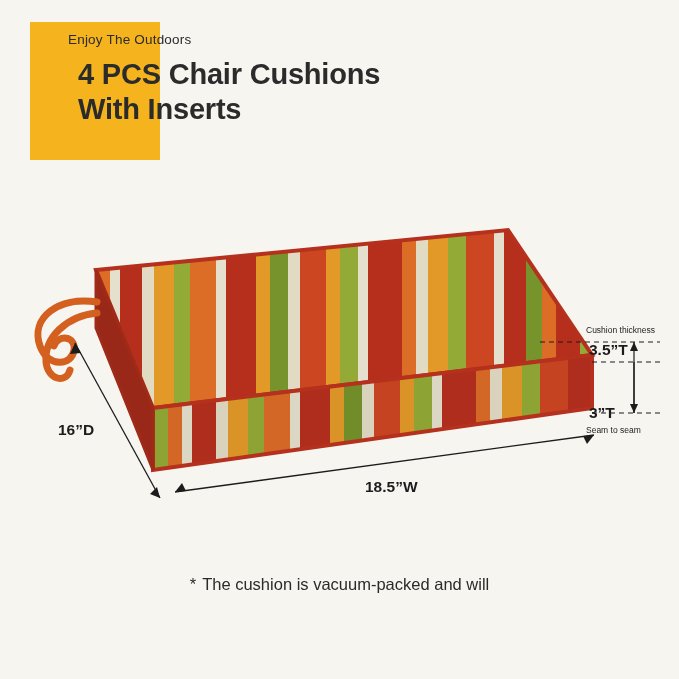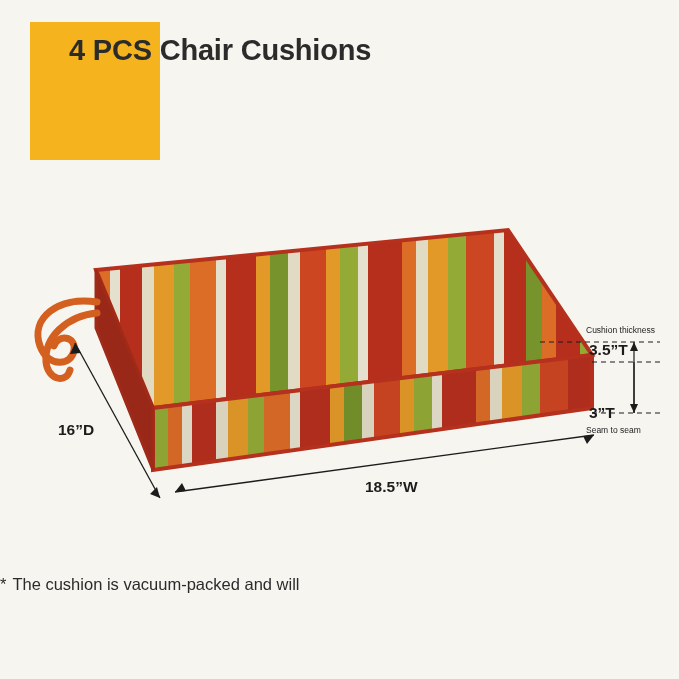--- a/index.html
+++ b/index.html
@@ -16,51 +16,53 @@
     background:#f5b41e;
   }
   #header-text{
     position:absolute;left:68px;top:32px;width:520px;
   }
   #eyebrow{
     font-size:13.5px;color:#2b2b2b;letter-spacing:.2px;margin:0 0 8px 0;
     font-family:"Liberation Sans", sans-serif;
   }
   #headline{
-    font-size:29px;line-height:1.22;color:#2b2b2b;font-weight:bold;margin:1px;
+    font-size:29px;line-height:1.22;color:#2b2b2b;font-weight:bold;margin:10px;
     letter-spacing:-.2px;
   }
   #headline span{display:block;}
   
   #illustration{
     position:absolute;left:0;top:170px;width:679px;height:380px;
   }
   
   #footnote{
-    position:absolute;left:0;top:572px;width:679px;text-align:left;
+    position:absolute;left:0;top:572px;width:679px;text-align:center;
     color:#2b2b2b;font-size:16.5px;line-height:1.55;
   }
   #footnote .star{
     display:inline-block;margin-right:6px;
   }
   .lbl{
     font-size:15.5px;fill:#1c1c1c;font-family:"Liberation Sans", sans-serif;font-weight:bold;
   }
   .lbl-small{
     font-size:8.5px;fill:#1c1c1c;font-family:"Liberation Sans", sans-serif;
   }
 </style>
 </head>
 <body style="background: rgb(247, 245, 240);">
 
 <div id="header-block" style="background: rgb(245, 180, 30);"></div>
 
 <div id="header-text">
+  <p id="eyebrow">Enjoy The Outdoors</p>
   <h1 id="headline">
     <span>4 PCS Chair Cushions</span>
+    <span>With Inserts</span>
   </h1>
 </div>
 
 <div id="illustration">
 <svg width="679" height="380" viewBox="0 0 679 380" xmlns="http://www.w3.org/2000/svg">
   <defs>
 
     <clipPath id="topClip">
       <path d="M96,100 L508,60 L592,185 L153,238 Z"></path>
     </clipPath>

